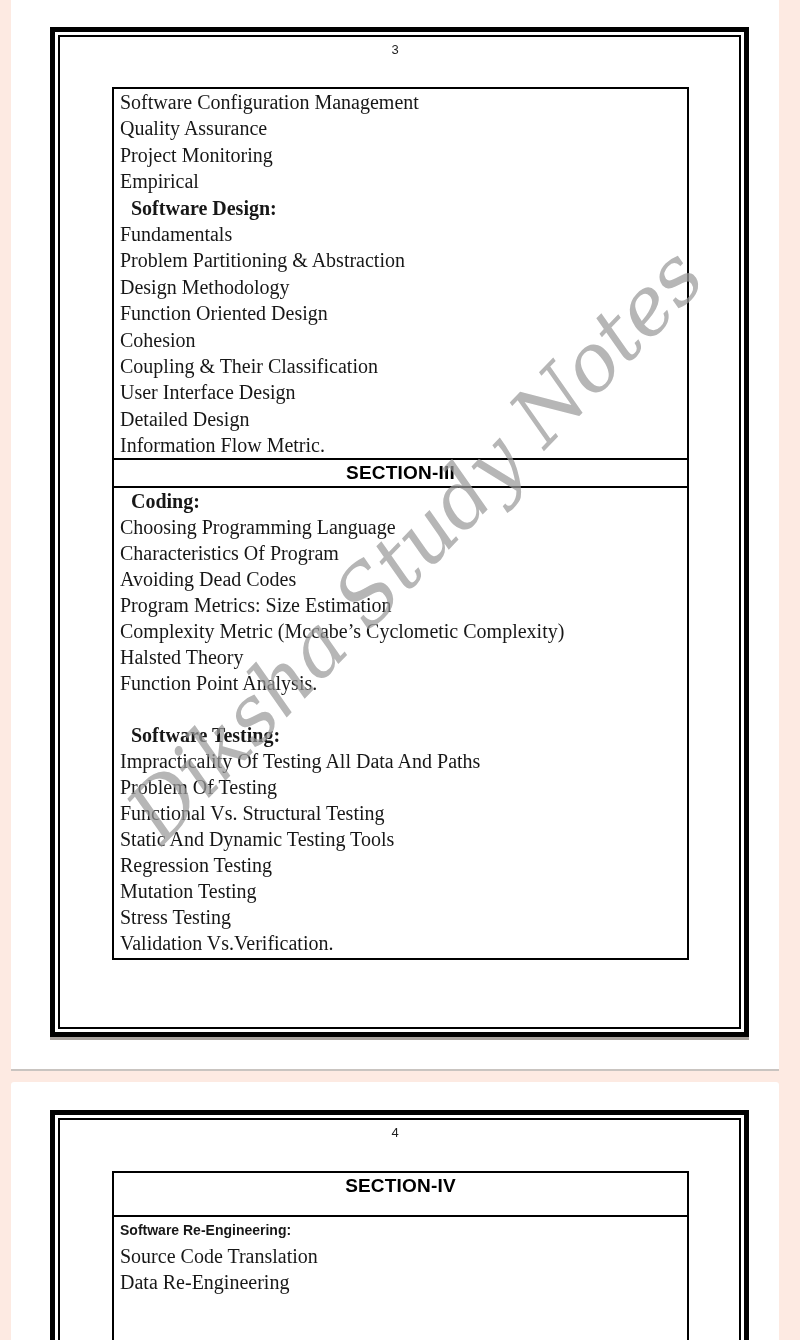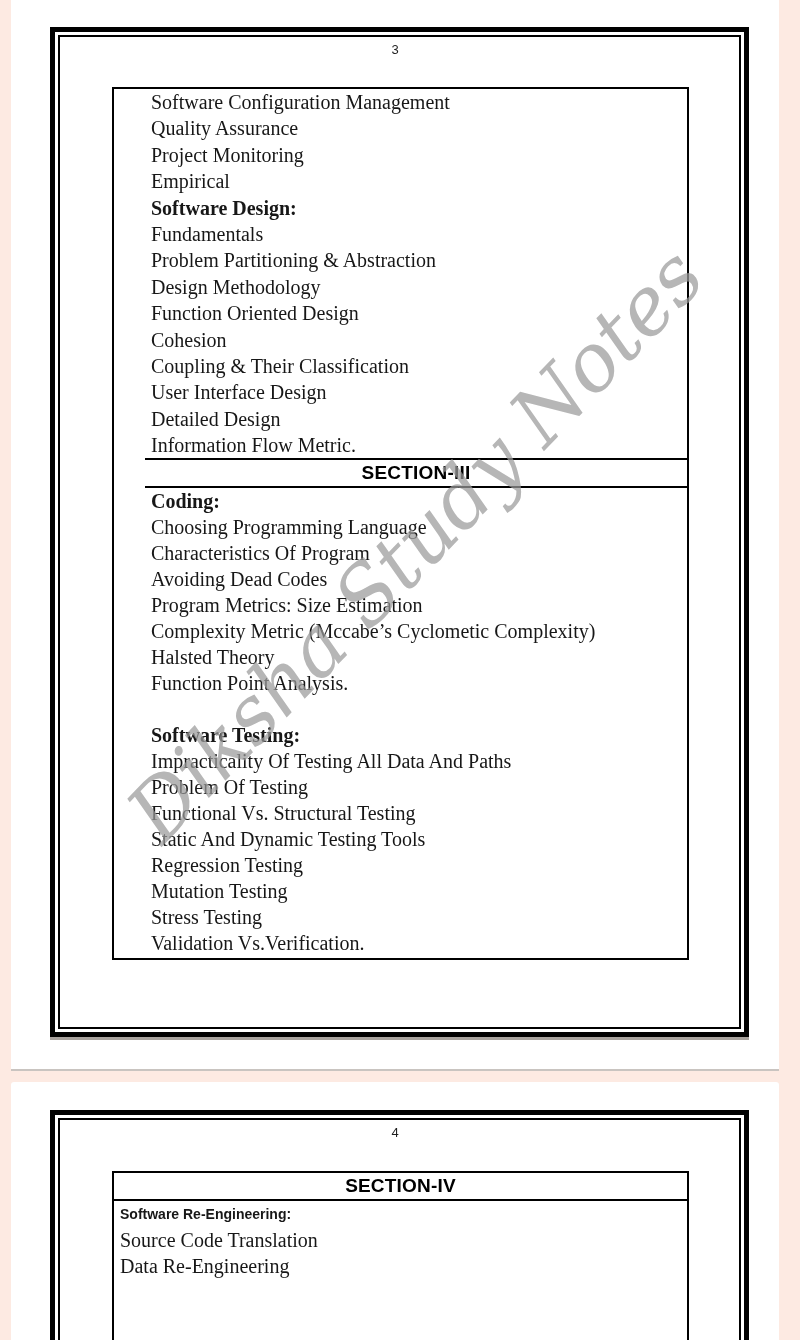--- a/index.html
+++ b/index.html
@@ -44,46 +44,46 @@
   }
   .page-3 .page-num{top:42px;}
   .page-4 .page-num{top:43px;}
 
   
   .content-box{
     position:absolute;left:101px;width:577px;
     border:2px solid var(--ink);
     background:transparent;
   }
-  .box-3{top:87px;height:873px;padding-left:31px;}
+  .box-3{top:87px;height:873px;}
   .box-4{top:89px;height:300px;}
 
   .line{
     padding-left:6px;
     font-size:20px;color:var(--text);
     white-space:nowrap;overflow:hidden;
   }
   .lines-a .line{height:26.4px;line-height:26.4px;}
   .lines-b .line{height:26px;line-height:26px;}
   .lines-c .line{height:26.2px;line-height:26.2px;}
-  .line.b{font-weight:bold;}
+  .line.b{font-weight:bold;margin-left:11px;}
   .line.sans-b{
     font-family:"Liberation Sans",sans-serif;
     font-weight:bold;font-size:14px;
   }
 
   .section-row{
     text-align:center;
     font-family:"Liberation Sans",sans-serif;
     font-weight:bold;font-size:19px;color:#000;
     height:30px;line-height:26px;
     letter-spacing:0.2px;
   }
   .section-row.mid{border-top:2px solid var(--ink);border-bottom:2px solid var(--ink);}
-  .section-row.top{height:28px;border-bottom:2px solid var(--ink);}
+  .section-row.top{height:44px;border-bottom:2px solid var(--ink);}
 
   
   .watermark{
     position:absolute;left:404px;top:545px;
     transform:translate(-50%,-50%) rotate(-46deg);
     font-family:"DejaVu Serif",serif;font-style:italic;
     font-size:80px;color:var(--wm);opacity:0.72;
     white-space:nowrap;pointer-events:none;z-index:5;
     letter-spacing:-1px;
   }

